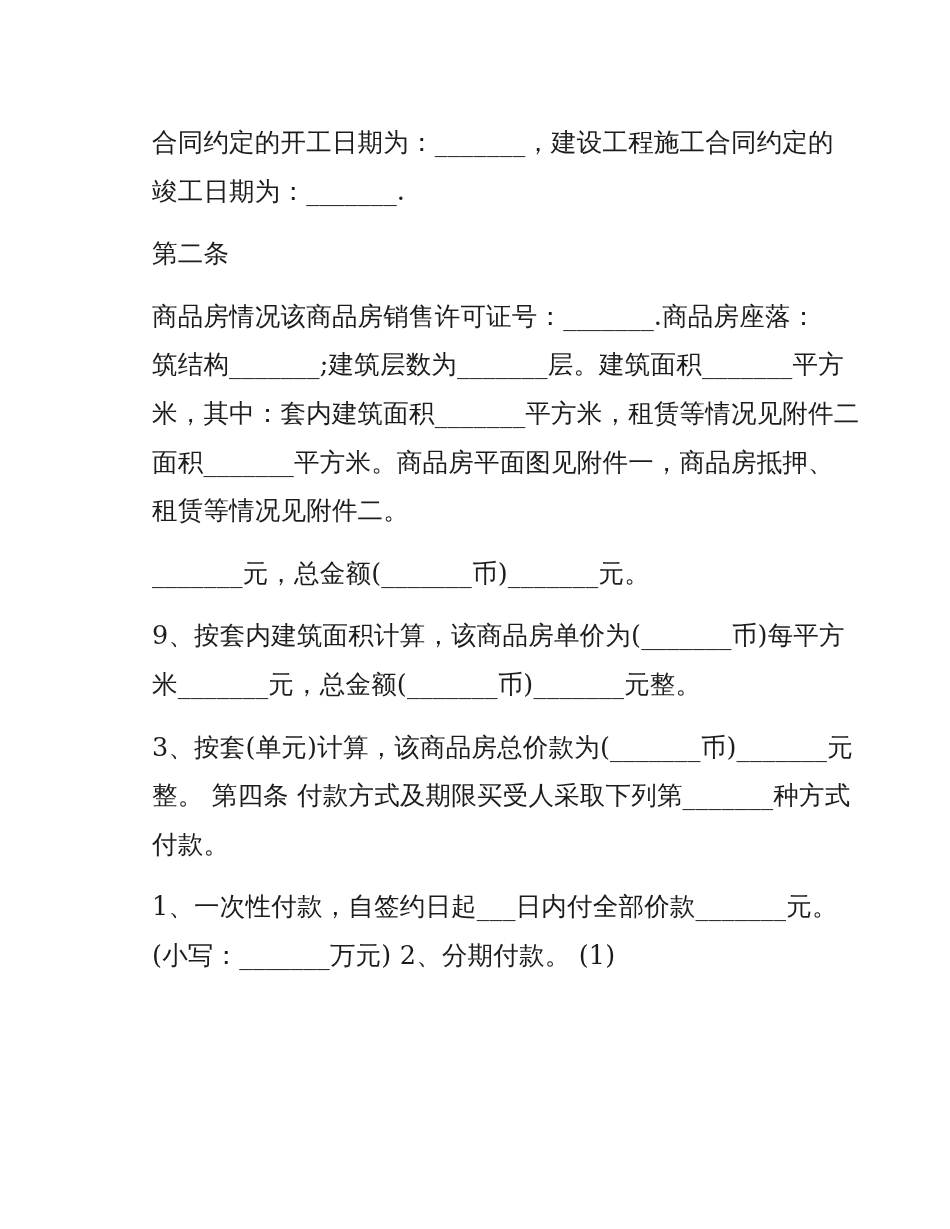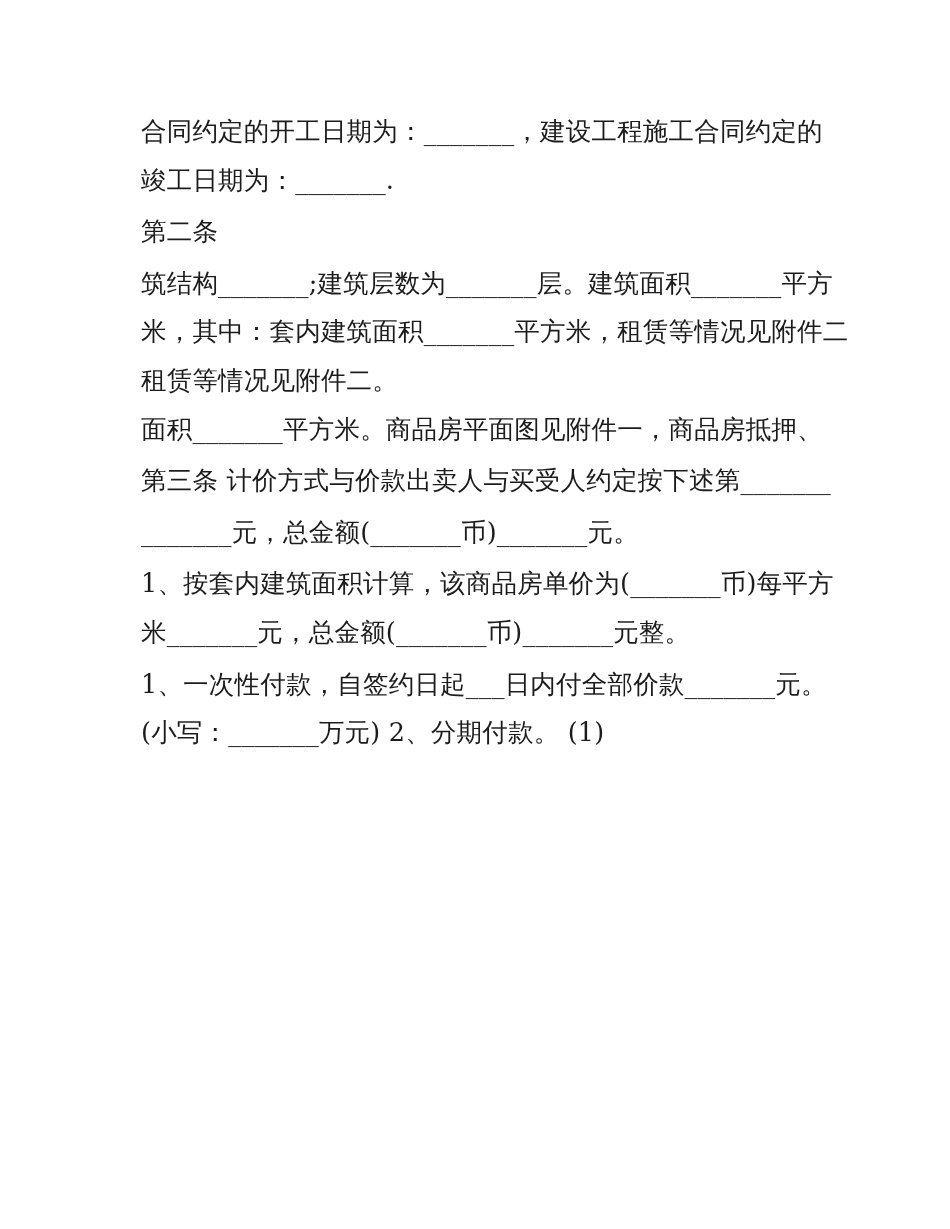--- a/index.html
+++ b/index.html
@@ -20,21 +20,21 @@
     width: 950px;
     height: 1229px;
     background: #ffffff;
     box-sizing: border-box;
     padding: 104px 140px 0 138px;
   }
   .doc-body {
     width: 672px;
   }
   .para {
-    margin: 3px;
+    margin: 14px;
     padding: 0;
   }
   .line {
     font-size: 25.5px;
     line-height: 48.6px;
     letter-spacing: 0.2px;
     white-space: pre;
     color: #1c1c1c;
     font-weight: 400;
   }
@@ -48,39 +48,44 @@
     <div class="para">
       <div class="line">合同约定的开工日期为：_______，建设工程施工合同约定的</div>
       <div class="line">竣工日期为：_______.</div>
     </div>
 
     <div class="para">
       <div class="line">第二条</div>
     </div>
 
     <div class="para">
+      <div class="line">商品房情况该商品房销售许可证号：_______.商品房座落：</div>
       <div class="line">筑结构_______;建筑层数为_______层。建筑面积_______平方</div>
       <div class="line">米，其中：套内建筑面积_______平方米，租赁等情况见附件二</div>
+      <div class="line">面积_______平方米。商品房平面图见附件一，商品房抵押、</div>
       <div class="line">租赁等情况见附件二。</div>
-      <div class="line">面积_______平方米。商品房平面图见附件一，商品房抵押、</div>
     </div>
 
     <div class="para">
-      <div class="line">第三条 计价方式与价款出卖人与买受人约定按下述第_______</div>
     </div>
 
     <div class="para">
       <div class="line">_______元，总金额(_______币)_______元。</div>
     </div>
 
     <div class="para">
-      <div class="line">1、按套内建筑面积计算，该商品房单价为(_______币)每平方</div>
+      <div class="line">9、按套内建筑面积计算，该商品房单价为(_______币)每平方</div>
       <div class="line">米_______元，总金额(_______币)_______元整。</div>
     </div>
 
+    <div class="para">
+      <div class="line">3、按套(单元)计算，该商品房总价款为(_______币)_______元</div>
+      <div class="line">整。 第四条 付款方式及期限买受人采取下列第_______种方式</div>
+      <div class="line">付款。</div>
+    </div>
 
     <div class="para">
       <div class="line">1、一次性付款，自签约日起___日内付全部价款_______元。</div>
       <div class="line">(小写：_______万元) 2、分期付款。 (1)</div>
     </div>
 
   </div>
 </div>
 
 </body></html>

